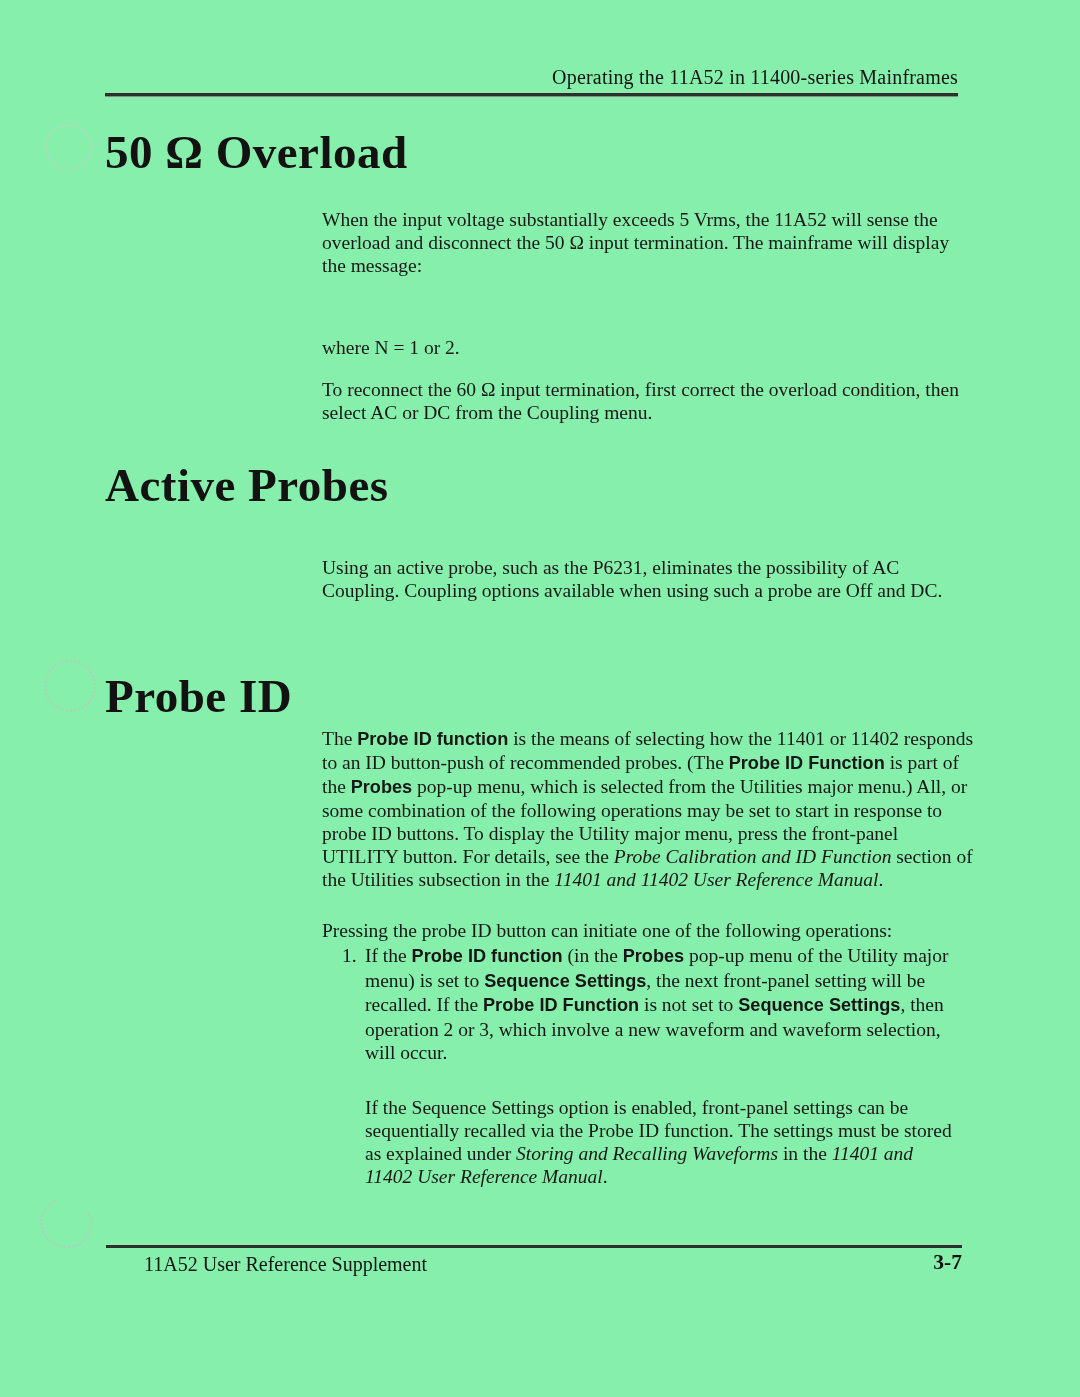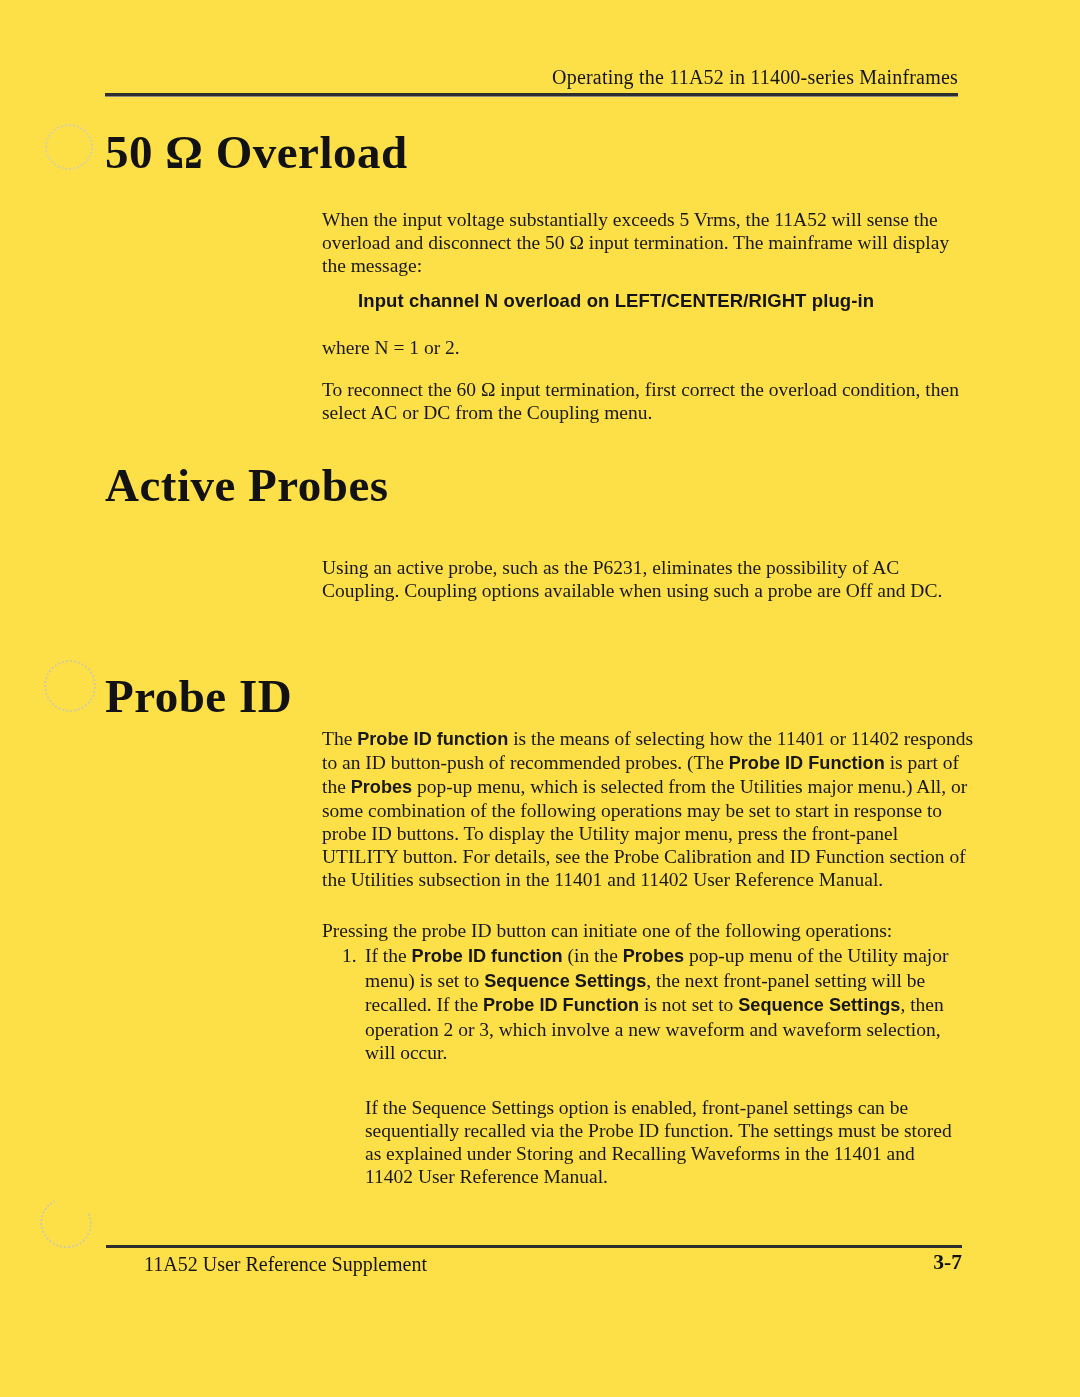--- a/index.html
+++ b/index.html
@@ -1,20 +1,20 @@
 <!DOCTYPE html>
 <html><head>
 <meta charset="utf-8">
 <style>
   html,body { margin:0; padding:0; background:#e8e8e6; }
   .page {
     position:relative;
     width:1080px; height:1397px;
     margin:0 auto;
-    background:#fde047;
+    background:#86efac;
     color:#161616;
     font-family:"Liberation Serif", serif;
     overflow:hidden;
   }
   .running-header {
     position:absolute; top:66px; right:122px;
     font-size:20px; letter-spacing:0.2px;
     color:#141414;
   }
   .rule-top {
@@ -52,21 +52,21 @@
     display:flex;
     font-size:19.5px; line-height:23.5px;
   }
   .item-number { width:23px; flex:0 0 23px; }
   .item-body   { flex:1; }
   #para-probeid-3      { left:365px; top:1076px; width:592px; }
   .rb {
     font-family:"Liberation Sans", sans-serif;
     font-weight:700; font-size:0.93em;
   }
-  .ri { }
+  .ri { font-style:italic; }
   .rule-bottom {
     position:absolute; top:1245px; left:106px; right:118px;
     height:3px; background:#2e2e2c;
   }
   .footer-left {
     position:absolute; left:106px; top:1253px;
     font-size:20px; color:#141414;margin-left:38px;
   }
   .footer-page {
     position:absolute; right:118px; top:1250px;
@@ -89,21 +89,20 @@
   <div class="rule-top"></div>
 
   <div class="scan-circle" id="artifact-1"></div>
   <div class="scan-circle" id="artifact-2"></div>
   <div class="scan-circle" id="artifact-3"></div>
 
   <h1 class="section-title" id="title-overload">50 Ω Overload</h1>
 
   <p class="body-text" id="para-overload-intro">When the input voltage substantially exceeds 5 Vrms, the 11A52 will sense the overload and disconnect the 50 Ω input termination. The mainframe will display the message:</p>
 
-  <p class="overload-message">Input channel N overload on LEFT/CENTER/RIGHT plug-in</p>
 
   <p class="body-text" id="para-where">where N = 1 or 2.</p>
 
   <p class="body-text" id="para-reconnect">To reconnect the 60 Ω input termination, first correct the overload condition, then select AC or DC from the Coupling menu.</p>
 
   <h1 class="section-title" id="title-active">Active Probes</h1>
 
   <p class="body-text" id="para-active-body">Using an active probe, such as the P6231, eliminates the possibility of AC Coupling. Coupling options available when using such a probe are Off and DC.</p>
 
   <h1 class="section-title" id="title-probeid">Probe ID</h1>

